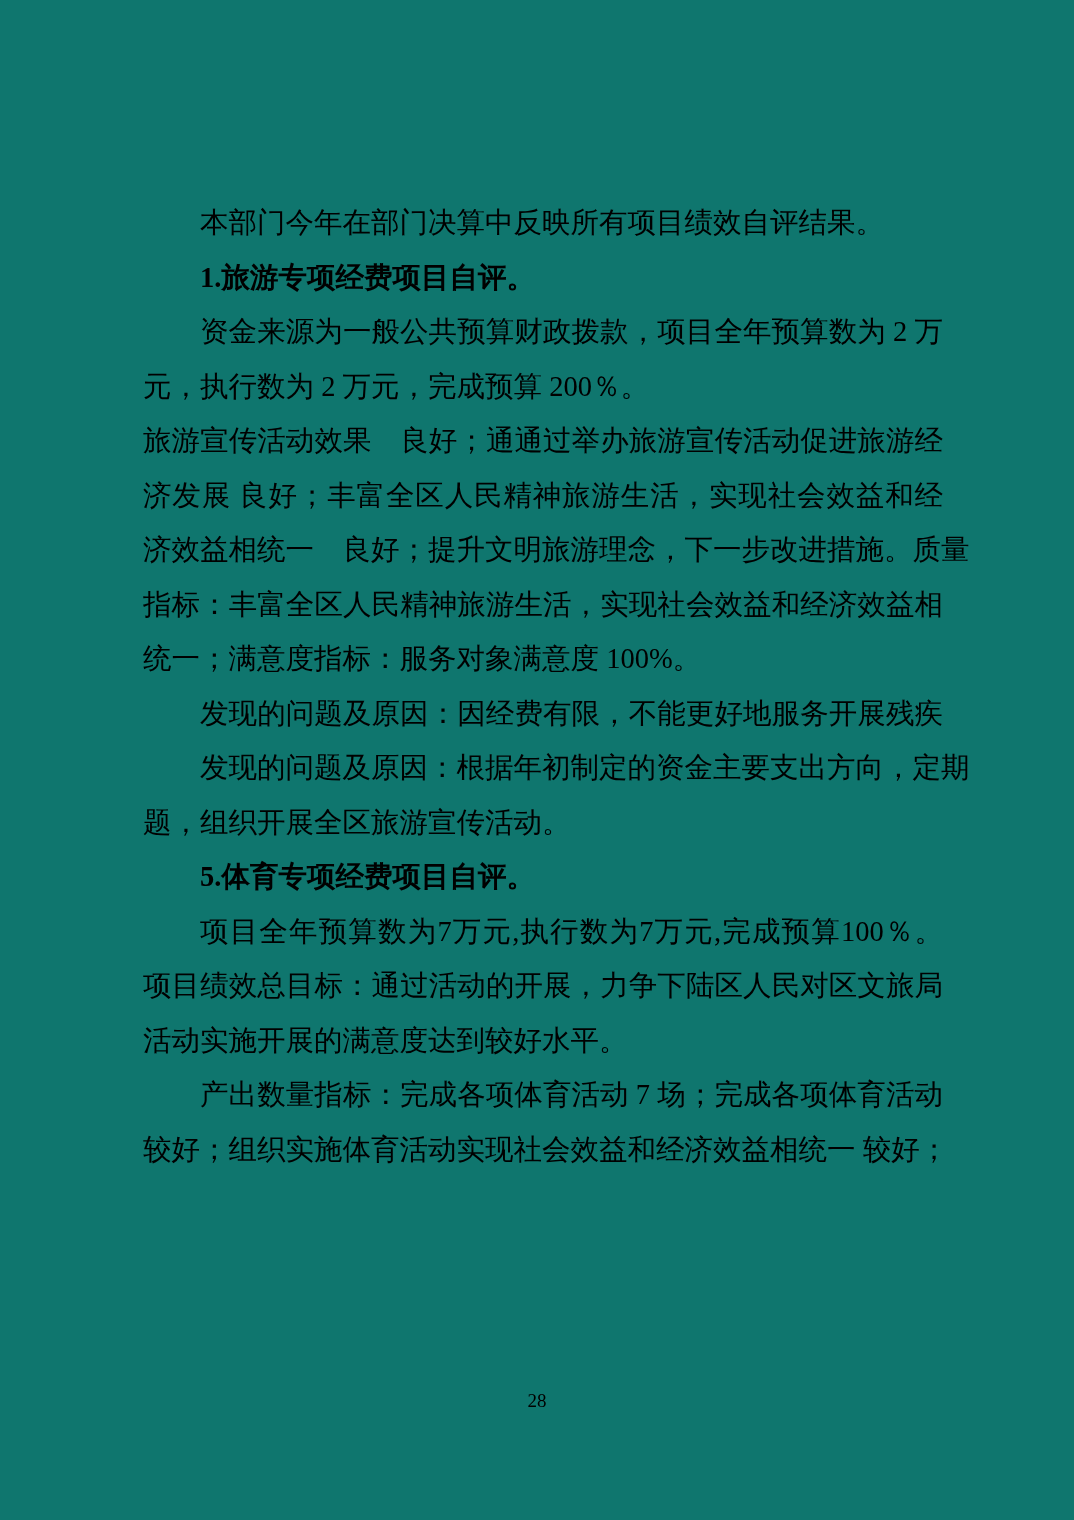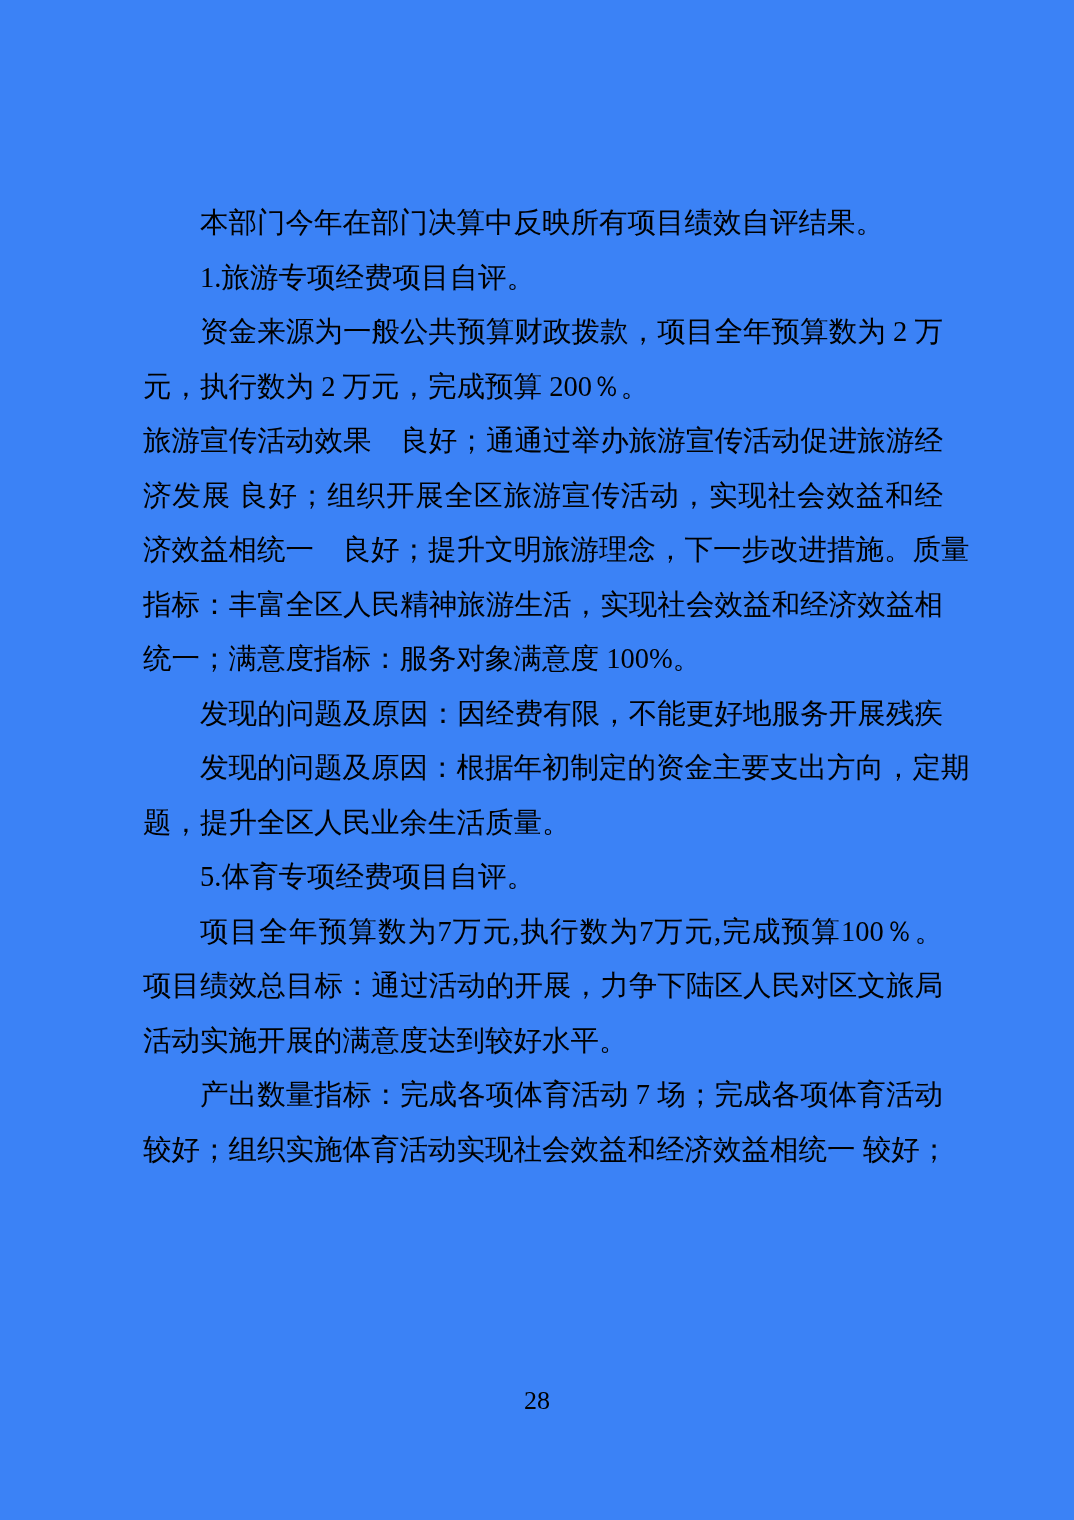--- a/index.html
+++ b/index.html
@@ -2,21 +2,21 @@
 <html><head>
 <meta charset="utf-8">
 <style>
   * { margin: 0; padding: 0; box-sizing: border-box; }
   html, body { background: #ffffff; }
   .page {
     position: relative;
     width: 1074px;
     height: 1520px;
     margin: 0 auto;
-    background: #3b82f6;
+    background: #0f766e;
     color: #000000;
     font-family: "Liberation Serif", "DejaVu Serif", serif;
     overflow: hidden;
   }
   .doc {
     position: absolute;
     left: 143px;
     top: 196px;
     width: 800px;
   }
@@ -25,52 +25,52 @@
     line-height: 54.5px;
     height: 54.5px;
     white-space: nowrap;
     text-align: justify;
     text-align-last: justify;
     -moz-text-align-last: justify;
     color: #000000;
   }
   .line.para-start { text-indent: 57px; }
   .line.para-end { text-align-last: left; -moz-text-align-last: left; }
-  .line.heading { font-weight: normal; }
+  .line.heading { font-weight: bold; }
   .page-number {
     position: absolute;
     left: 0;
     right: 0;
     top: 1388px;
     text-align: center;
-    font-size: 26px;
+    font-size: 19px;
     line-height: 26px;
     color: #000000;
     font-family: "Liberation Serif", "DejaVu Serif", serif;
   }
 </style>
 </head>
 <body>
 
 <div class="page">
 
   <div class="doc">
 
   <div class="line para-start para-end">本部门今年在部门决算中反映所有项目绩效自评结果。</div>
       <div class="line heading para-start para-end">1.旅游专项经费项目自评。</div>
       <div class="line para-start">资金来源为一般公共预算财政拨款，项目全年预算数为 2 万</div>
       <div class="line para-end">元，执行数为 2 万元，完成预算 200％。</div>
       <div class="line">旅游宣传活动效果　良好；通通过举办旅游宣传活动促进旅游经</div>
-      <div class="line">济发展 良好；组织开展全区旅游宣传活动，实现社会效益和经</div>
+      <div class="line">济发展 良好；丰富全区人民精神旅游生活，实现社会效益和经</div>
       <div class="line">济效益相统一　良好；提升文明旅游理念，下一步改进措施。质量</div>
       <div class="line">指标：丰富全区人民精神旅游生活，实现社会效益和经济效益相</div>
       <div class="line para-end">统一；满意度指标：服务对象满意度 100%。</div>
       <div class="line para-start">发现的问题及原因：因经费有限，不能更好地服务开展残疾</div>
       <div class="line para-start">发现的问题及原因：根据年初制定的资金主要支出方向，定期</div>
-      <div class="line para-end">题，提升全区人民业余生活质量。</div>
+      <div class="line para-end">题，组织开展全区旅游宣传活动。</div>
       <div class="line heading para-start para-end">5.体育专项经费项目自评。</div>
       <div class="line para-start">项目全年预算数为7万元,执行数为7万元,完成预算100％。</div>
       <div class="line">项目绩效总目标：通过活动的开展，力争下陆区人民对区文旅局</div>
       <div class="line para-end">活动实施开展的满意度达到较好水平。</div>
       <div class="line para-start">产出数量指标：完成各项体育活动 7 场；完成各项体育活动</div>
       <div class="line">较好；组织实施体育活动实现社会效益和经济效益相统一 较好；</div>
     </div>
 
   <div class="page-number">28</div>
 

